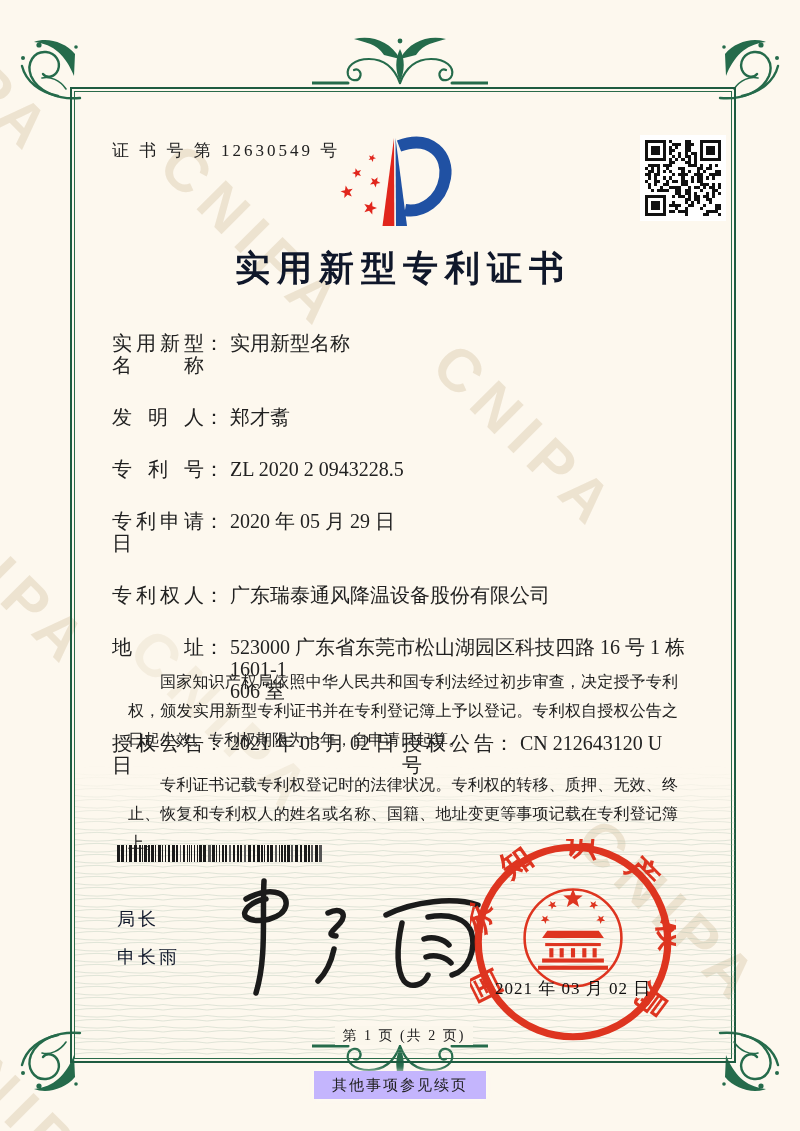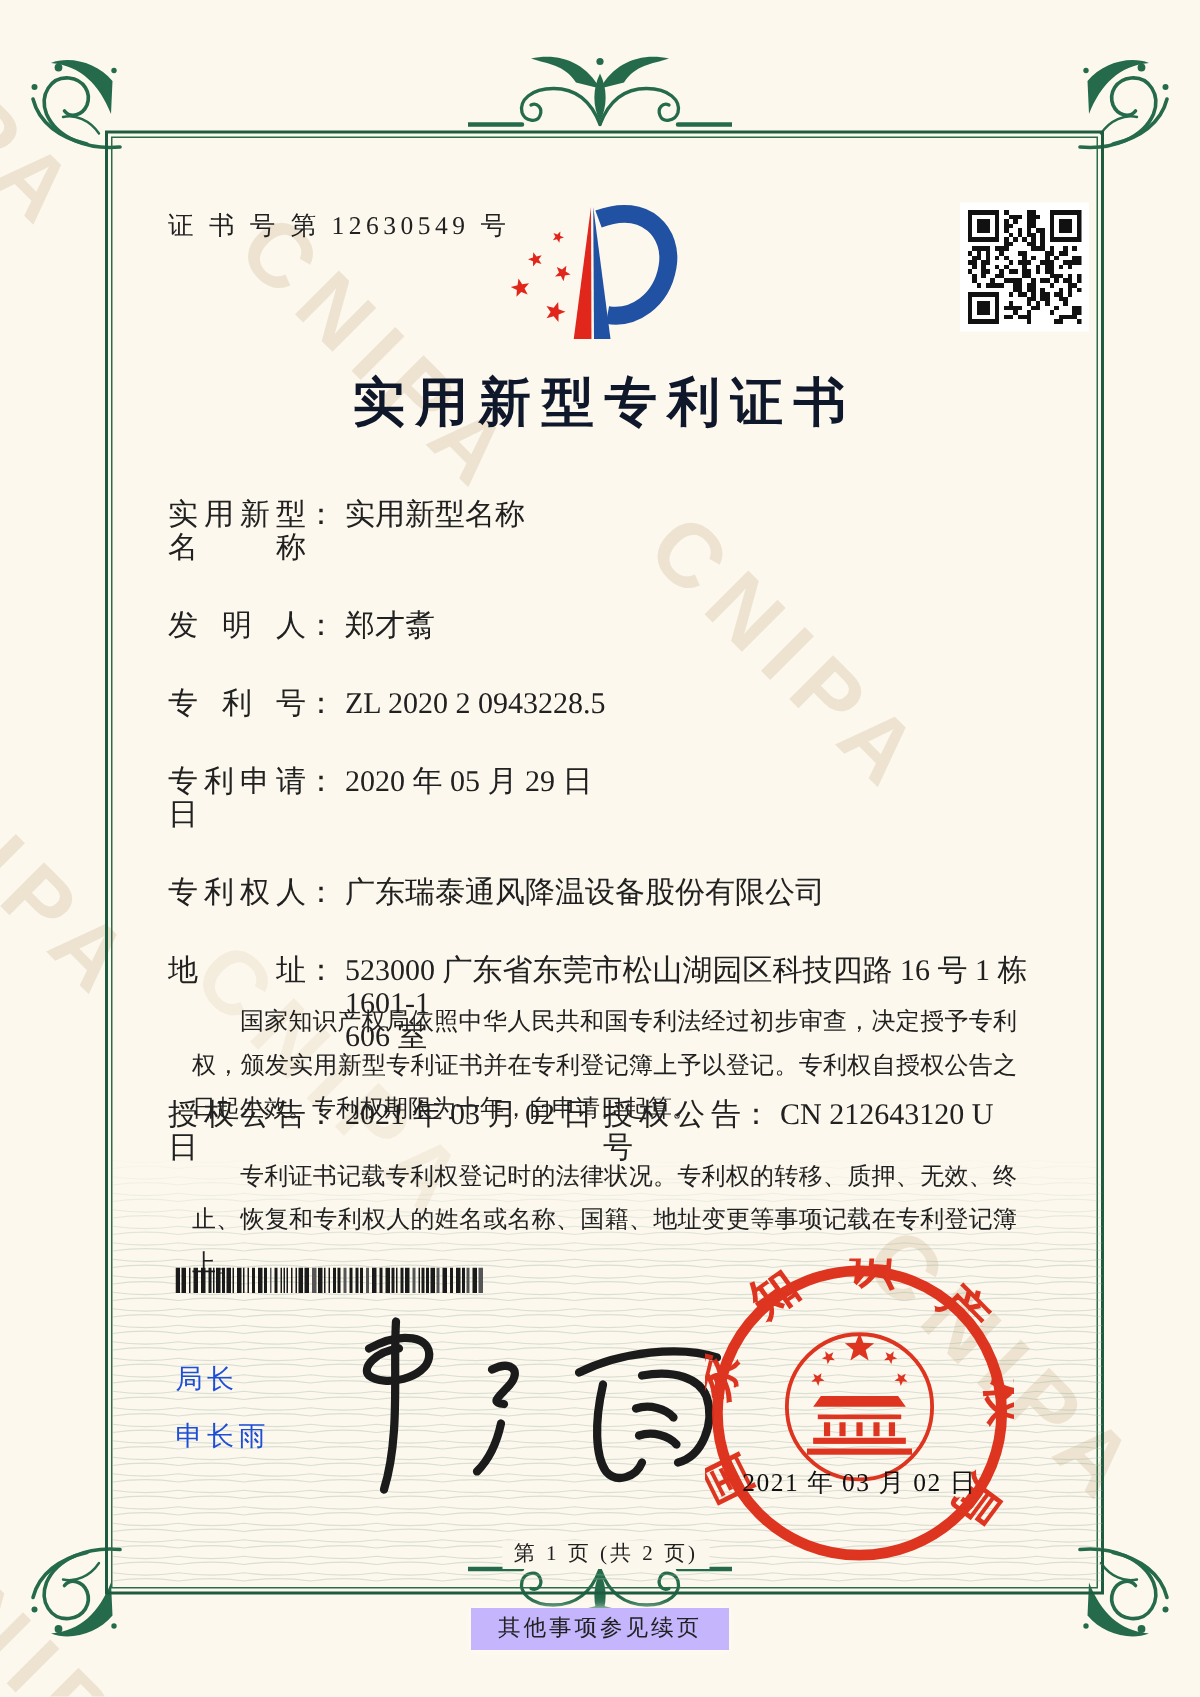--- a/index.html
+++ b/index.html
@@ -44,21 +44,21 @@
   .flabel{
     display:inline-block;width:92px;flex:0 0 92px;
     text-align:justify;text-align-last:justify;
   }
   .fcolon{flex:0 0 auto;}
   .fvalue{margin-left:6px;white-space:pre-line;}
   .pair2{position:absolute;left:290px;top:0;display:flex;}
   .bodytext{position:absolute;left:40px;right:40px;top:562px;font-size:16px;line-height:29px;text-align:justify;}
   .bodytext p{margin:16px;text-indent:2em;}
   .barcode{position:absolute;left:45px;top:756px;width:206px;height:17px;}
-  .sig-block{position:absolute;left:45px;top:818px;font-family:"Liberation Sans","DejaVu Sans",sans-serif;font-size:18px;letter-spacing:3px;color:#1d4ed8;}
+  .sig-block{position:absolute;left:45px;top:818px;font-family:"Liberation Sans","DejaVu Sans",sans-serif;font-size:18px;letter-spacing:3px;color:#0f172a;}
   .sig-block div{margin-bottom:14px;}
   .sig-script{position:absolute;left:128px;top:784px;width:316px;height:130px;}
   .seal{position:absolute;left:398px;top:750px;width:206px;height:206px;opacity:.95;}
   .seal-date{
     position:absolute;left:398px;top:888px;width:206px;text-align:center;
     font-size:17px;color:#101010;letter-spacing:1px;
   }
   .waves{position:absolute;left:3px;right:3px;bottom:3px;height:292px;pointer-events:none;
     -webkit-mask-image:linear-gradient(to bottom,transparent,#000 26%);
     mask-image:linear-gradient(to bottom,transparent,#000 26%);}

